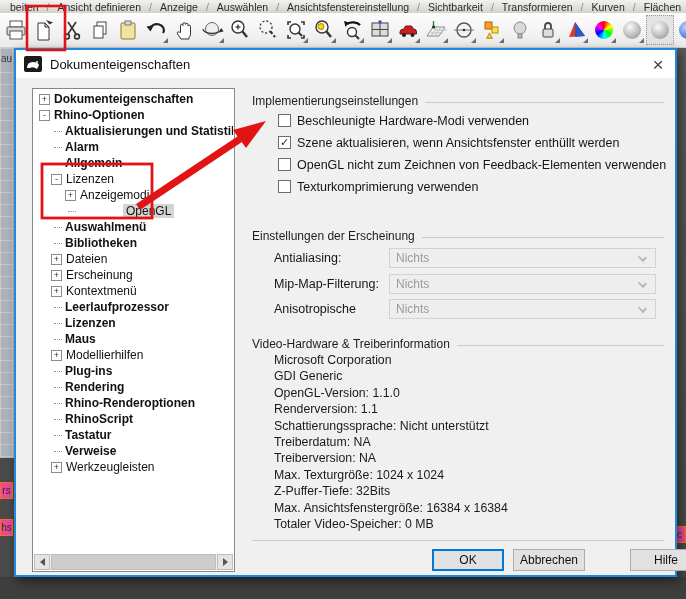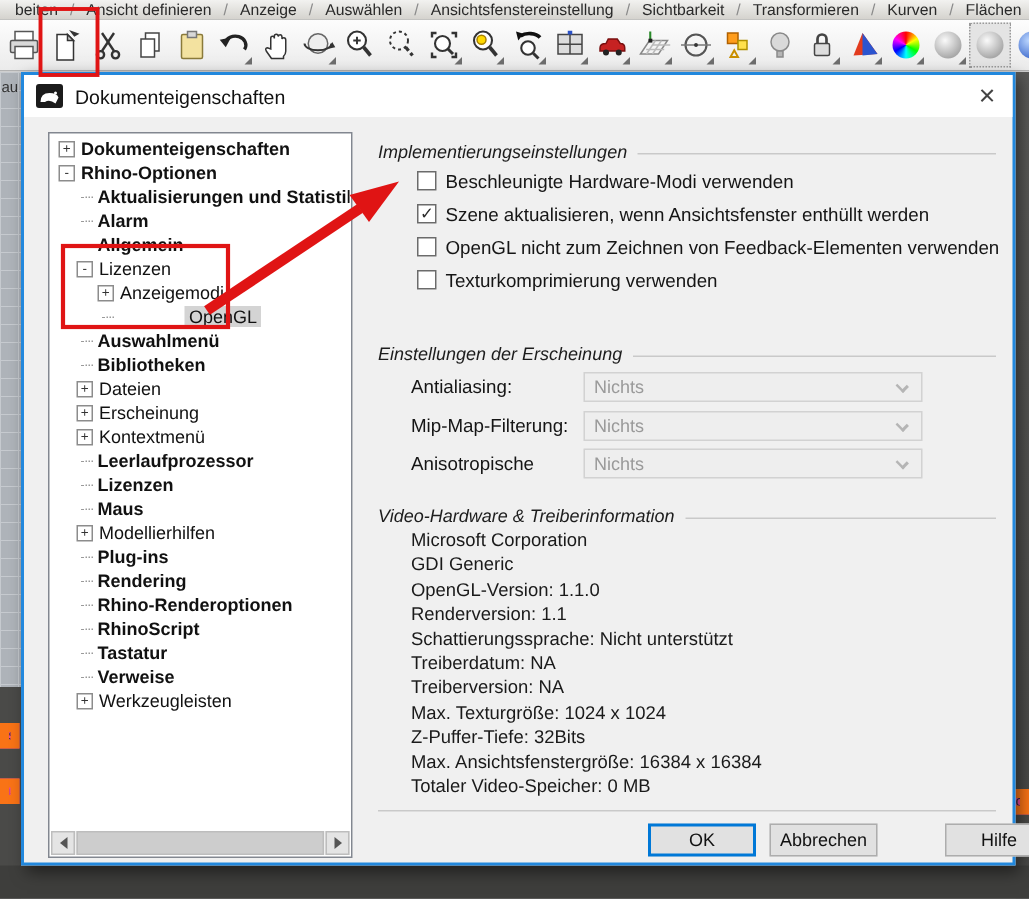--- a/index.html
+++ b/index.html
@@ -33,21 +33,21 @@
   
   .bg-left { position:absolute; left:0; top:48px; width:14px; height:410px; background:#aeb3b9;
     background-image:linear-gradient(#c6cacf 1px, transparent 1px),
                      linear-gradient(90deg,#c6cacf 1px, transparent 1px);
     background-size:12px 12px; }
   .bg-left-dark { position:absolute; left:0; top:458px; width:14px; height:141px; background:#4a4a48; }
   .bg-right { position:absolute; left:677px; top:48px; width:9px; height:551px;
     background:linear-gradient(#5a5a58,#474745); }
   .bg-bottom { position:absolute; left:0; top:577px; width:686px; height:22px; background:#3e3e3c; }
   .edge-label { position:absolute; font-size:10px; color:#2f2f2f; background:#ec4899;
-    border:6px solid #f97316; width:13px; height:17px; display:flex; align-items:center;
+    border:1px solid #f97316; width:13px; height:17px; display:flex; align-items:center;
     justify-content:center; overflow:hidden; z-index:1; }
   .edge-label.au { left:0; top:50px; background:transparent; border:none; color:#333; }
   .edge-label.rs { left:0; top:482px; }
   .edge-label.hs { left:0; top:519px; }
   .edge-label.rac { left:664px; top:526px; width:22px; }
 
   
   .dialog { position:absolute; left:14px; top:48px; width:663px; height:529px;
     background:#f0f0f0; border:2px solid #2288dd; box-shadow:3px 4px 10px rgba(0,0,0,.5); z-index:5; }
   .titlebar { position:absolute; left:0; top:0; right:0; height:28px; background:#ffffff;
@@ -78,38 +78,38 @@
   .sb-btn { width:16px; height:16px; background:#e4e4e4; border:1px solid #bdbdbd;
     display:flex; align-items:center; justify-content:center; }
   .tri-l { border-top:4px solid transparent; border-bottom:4px solid transparent;
     border-right:5px solid #555; }
   .tri-r { border-top:4px solid transparent; border-bottom:4px solid transparent;
     border-left:5px solid #555; }
   .sb-thumb { flex:1; margin:0 1px; background:#cdcdcd; border:1px solid #bdbdbd; }
 
   
   .grp { position:absolute; left:236px; width:412px; display:flex; align-items:center;
-    gap:7px; font-size:12px; color:#1d1d1d;font-style:italic; }
+    gap:7px; font-size:12px; color:#1d1d1d; }
   .grp .line { flex:1; border-top:1px solid #c9c9c9; margin-top:2px; }
   .grp.impl  { top:44px; }
   .grp.appr  { top:179px; }
   .grp.video { top:287px; }
 
   
   .chk { position:absolute; left:262px; height:15px; display:flex; align-items:center;
     gap:6px; font-size:12.5px; color:#151515; }
   .chk.r0 { top:63px; } .chk.r1 { top:85px; } .chk.r2 { top:107px; } .chk.r3 { top:129px; }
   .box { width:13px; height:13px; background:#fff; border:1px solid #6b6b6b; position:relative; flex:0 0 auto; }
   .box.checked::after { content:"\2713"; font-family:"DejaVu Sans", sans-serif; font-size:11px;
     position:absolute; left:1px; top:-1px; color:#2b2b2b; }
 
   
   .clabel { position:absolute; left:258px; font-size:12.5px; color:#151515; }
   .clabel.r0 { top:201px; } .clabel.r1 { top:227px; } .clabel.r2 { top:252px; }
-  .combo { position:absolute; left:373px; width:226px; height:20px; background:#eeeeee;
+  .combo { position:absolute; left:373px; width:267px; height:20px; background:#eeeeee;
     border:1px solid #d2d2d2; color:#9a9a9a; font-size:12px; display:flex; align-items:center;
     padding-left:6px; }
   .combo.r0 { top:198px; } .combo.r1 { top:224px; } .combo.r2 { top:249px; }
   .chev { position:absolute; right:9px; top:5px; width:7px; height:7px;
     border-right:2px solid #b5b5b5; border-bottom:2px solid #b5b5b5;
     transform:rotate(45deg) scaleY(.8); }
 
   
   .vinfo { position:absolute; left:258px; top:302px; font-size:12.3px; line-height:16.4px; color:#1a1a1a; }
 

